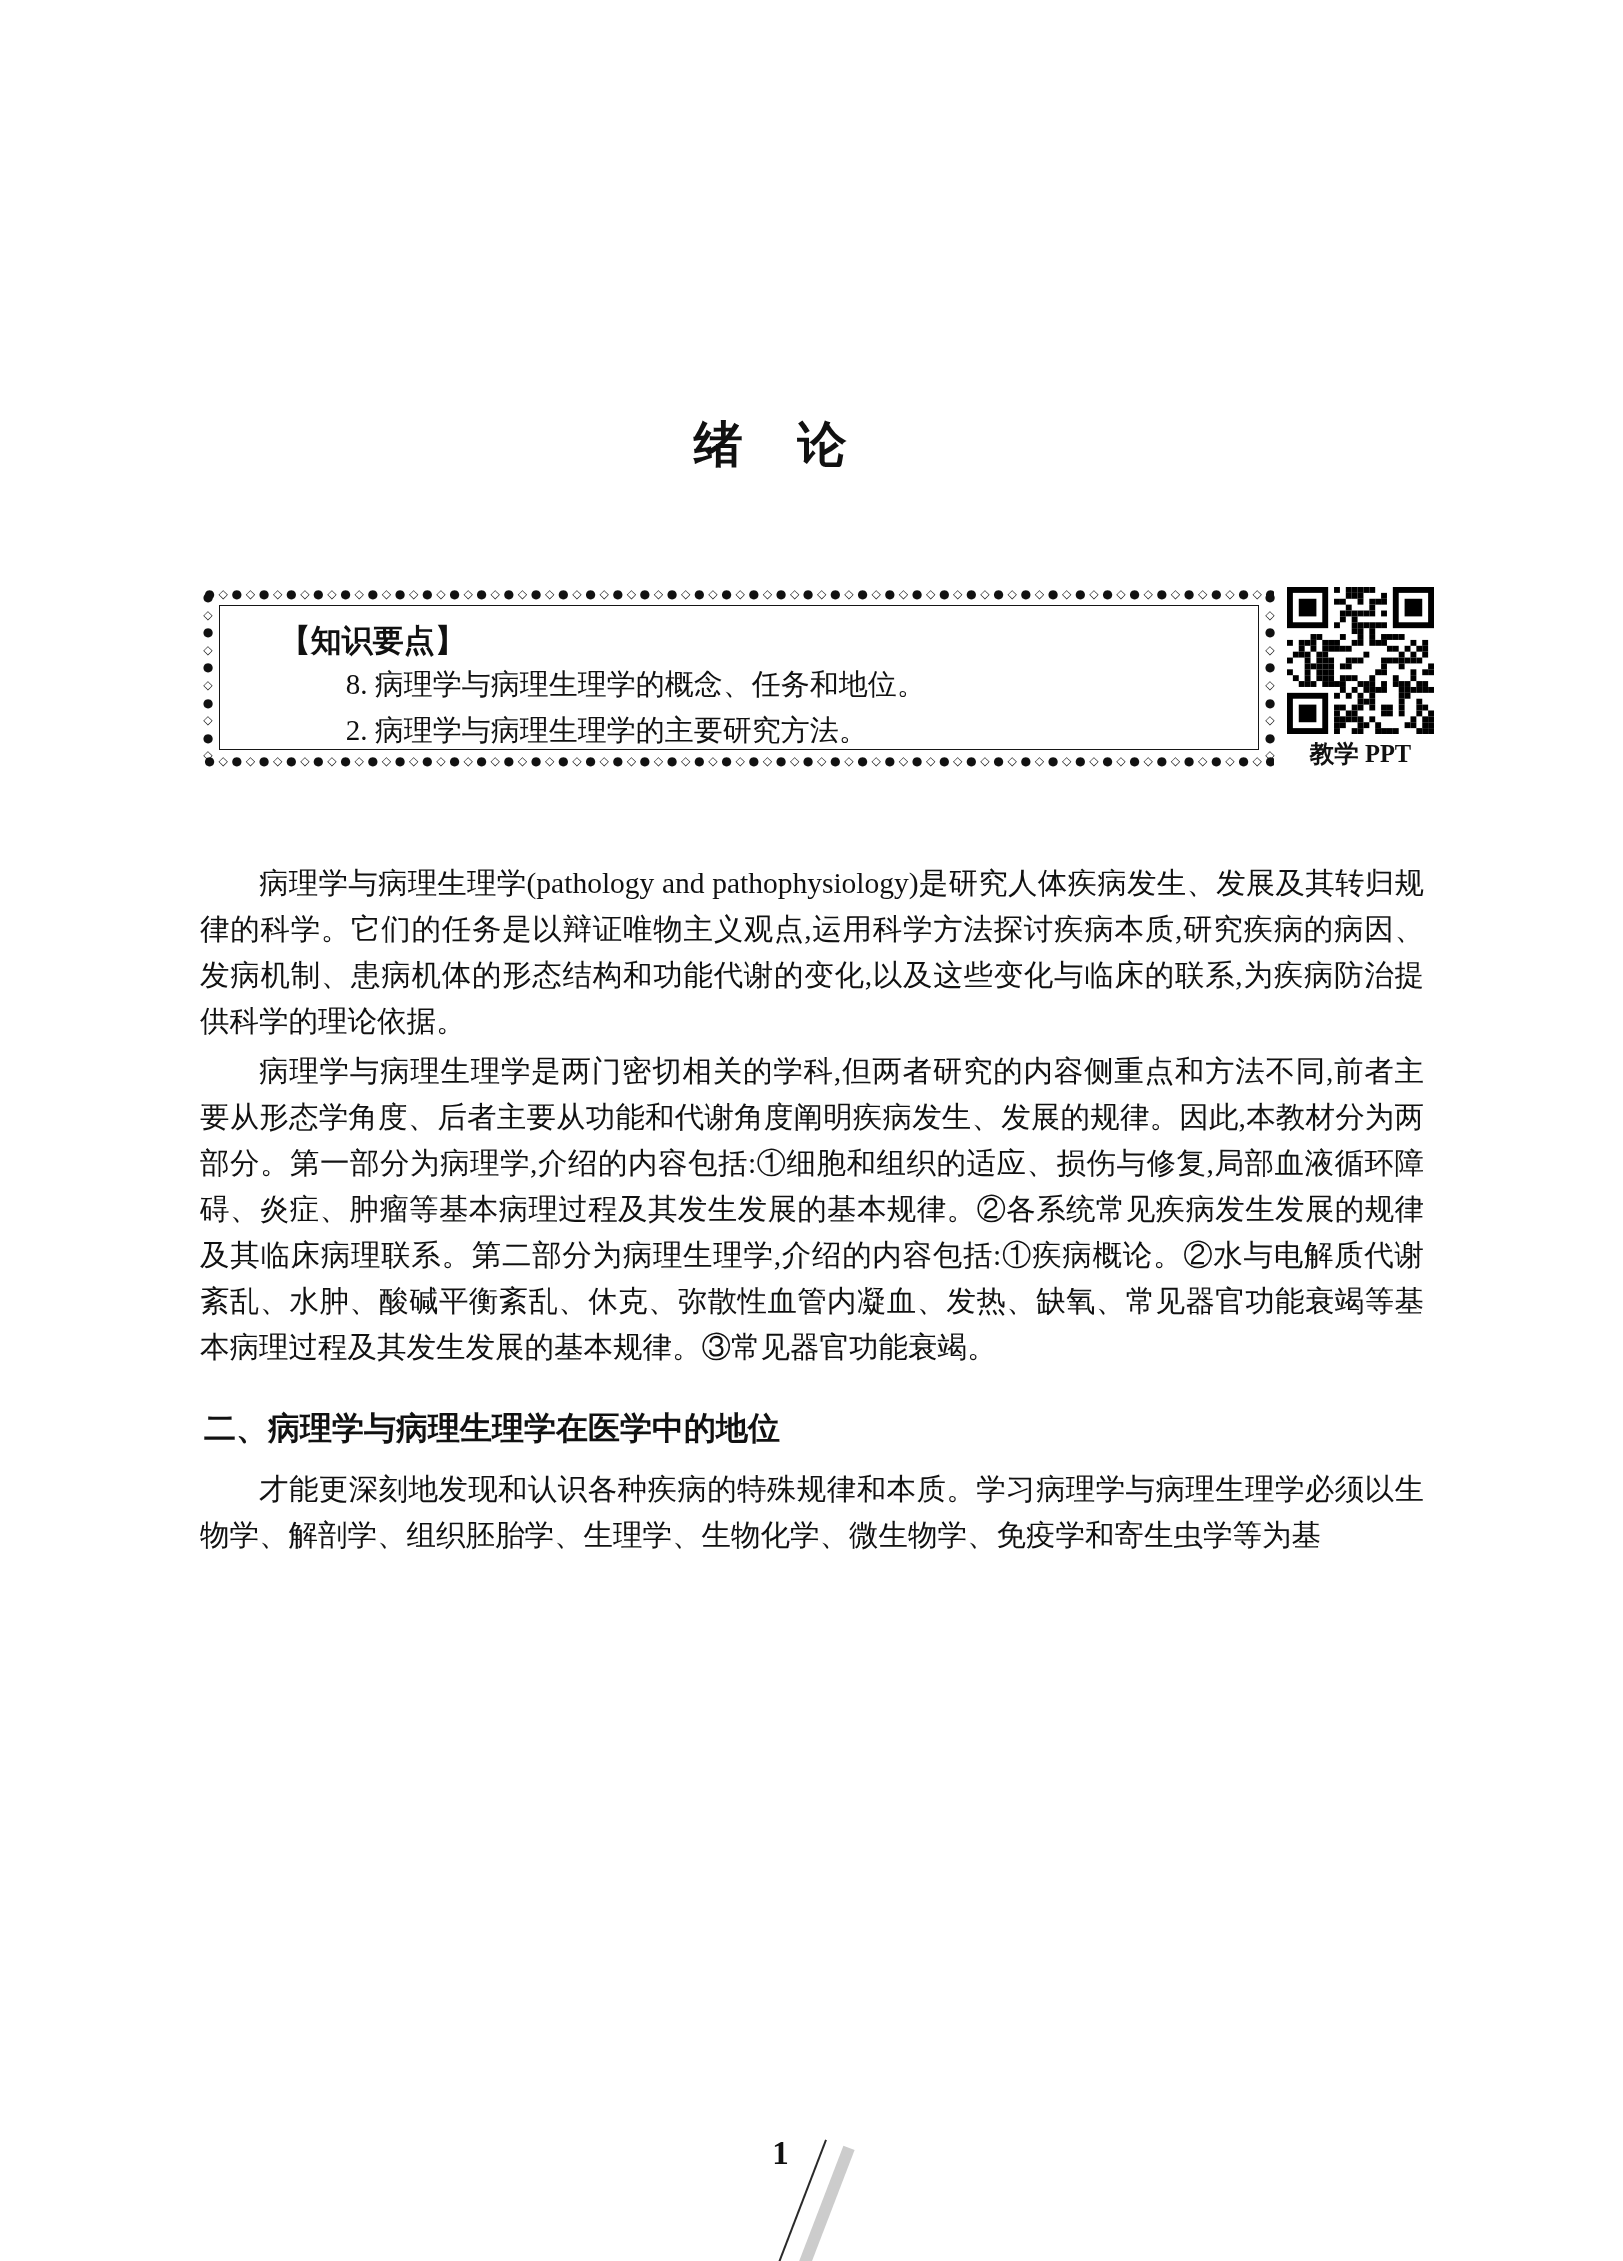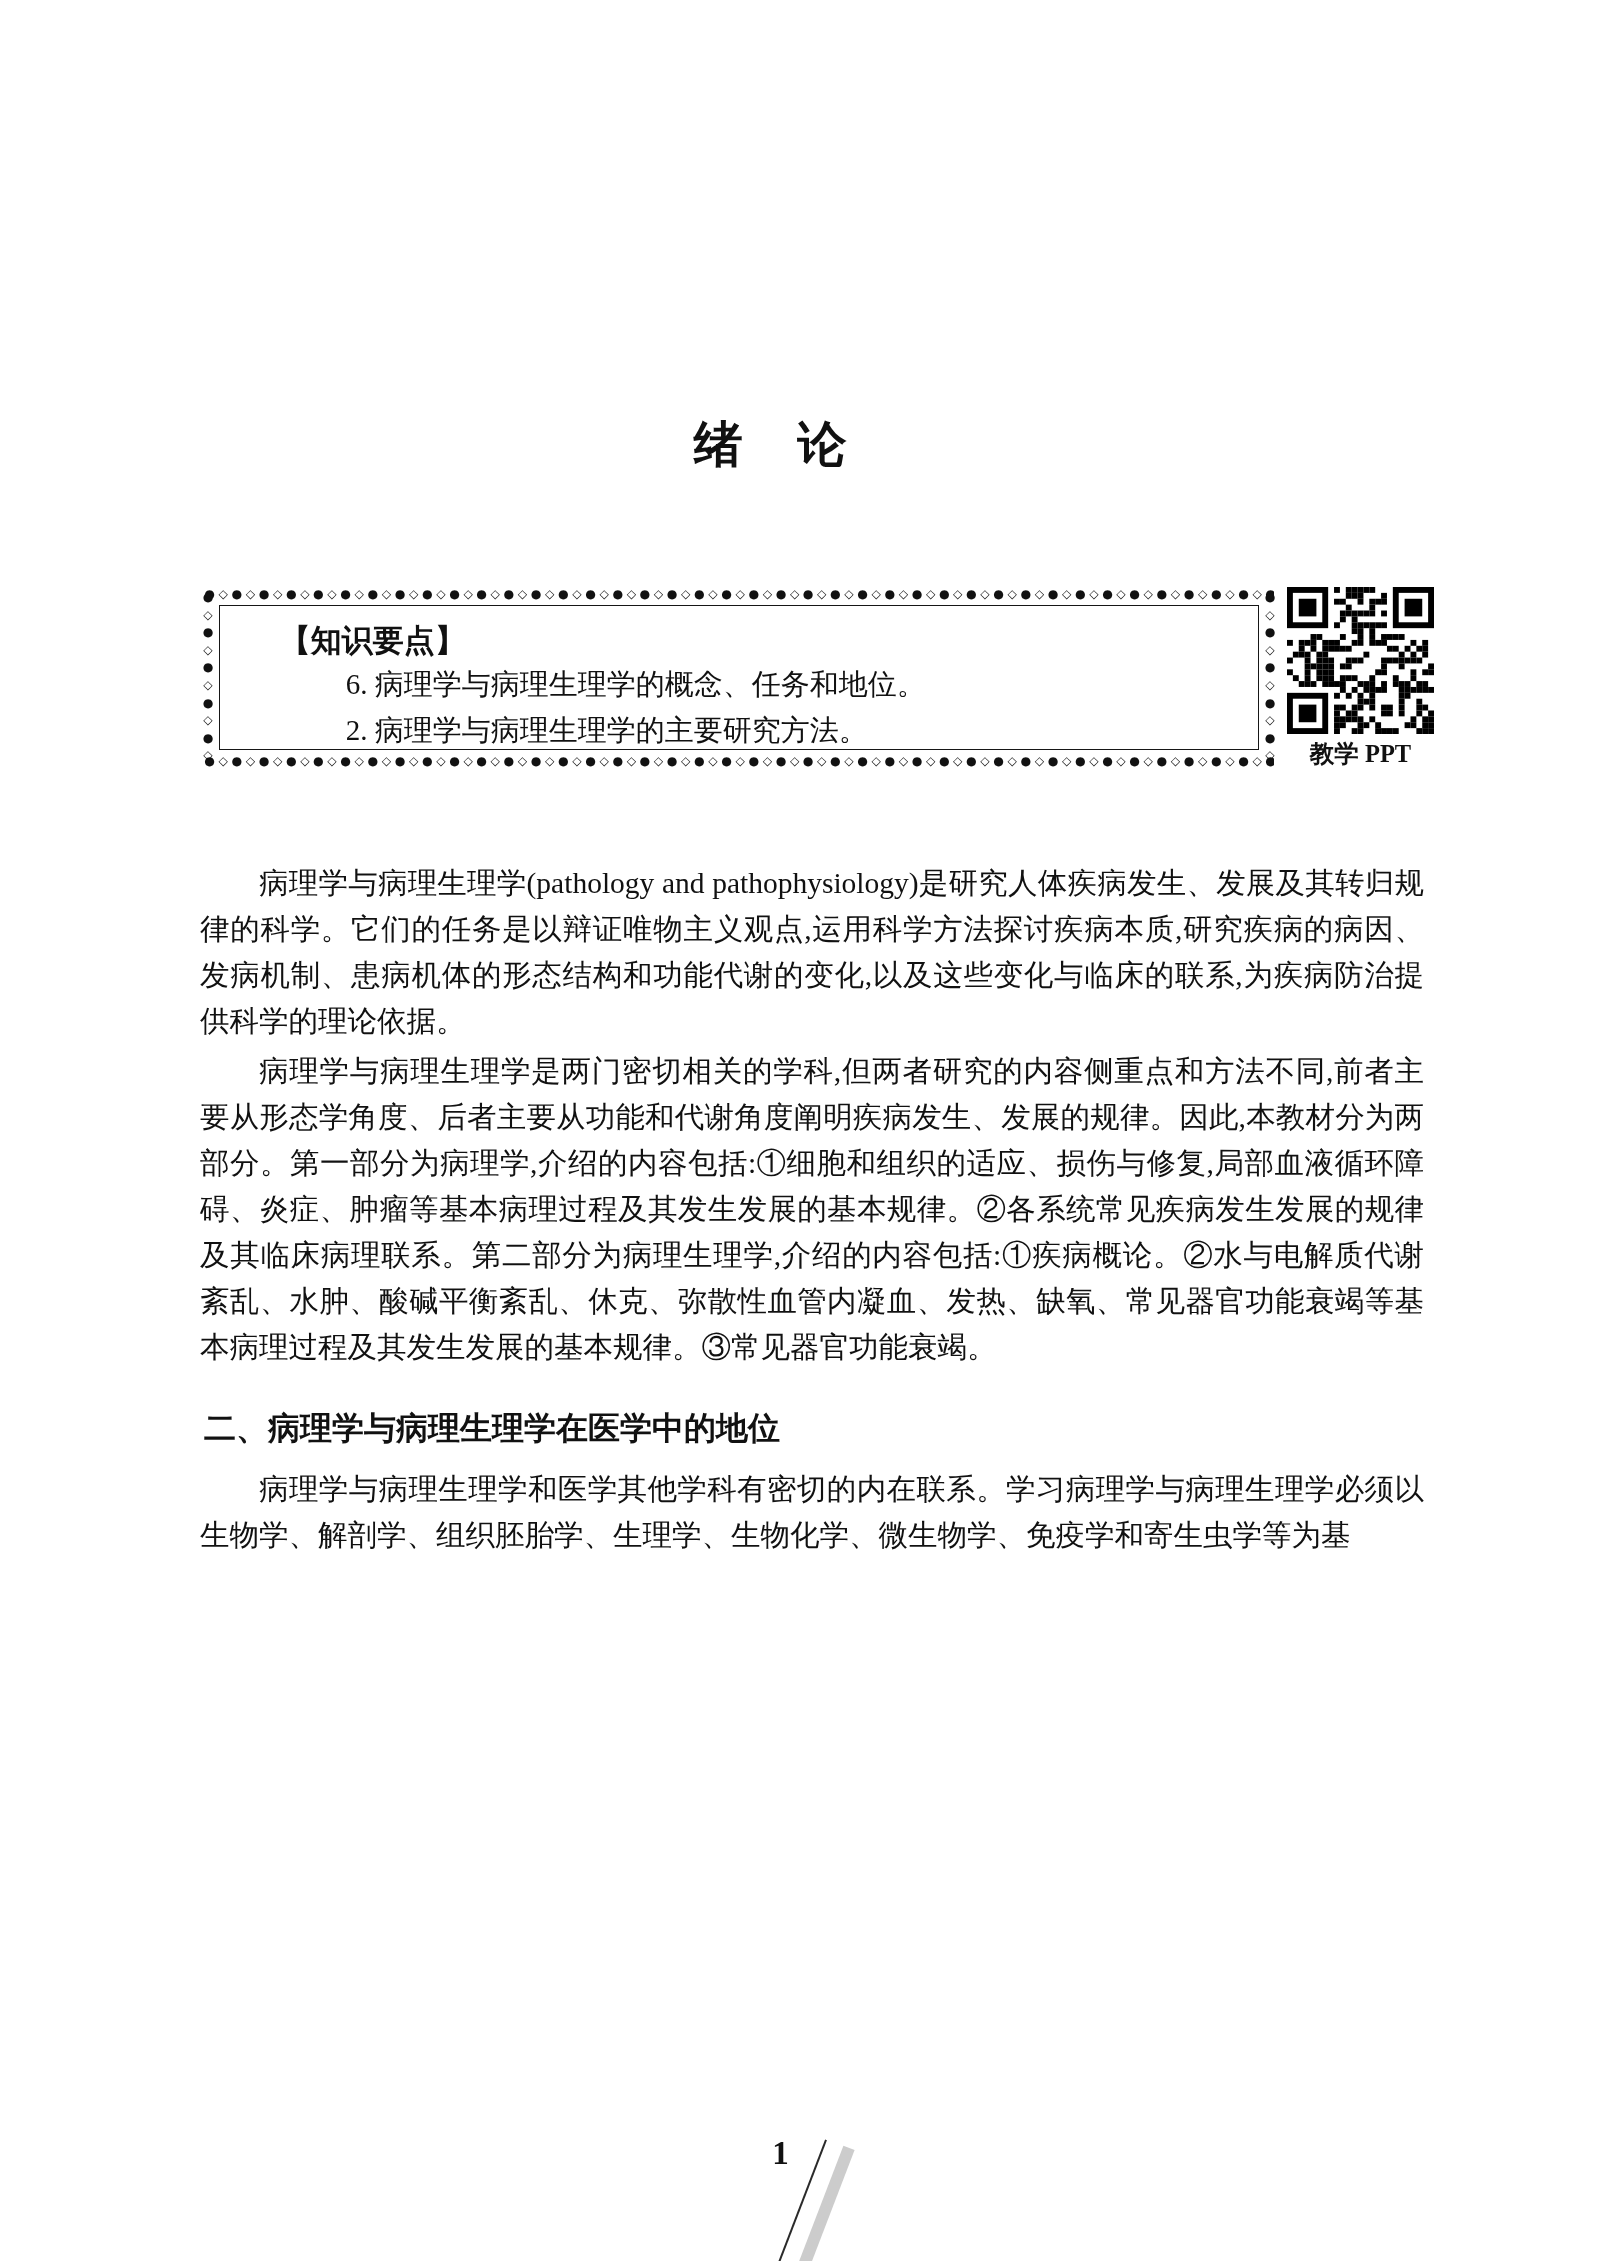--- a/index.html
+++ b/index.html
@@ -71,21 +71,21 @@
 
 <h1 class="chapter-title">绪　论</h1>
 
 <div class="kbox">
   <div class="kb-strip kb-top">●◇●◇●◇●◇●◇●◇●◇●◇●◇●◇●◇●◇●◇●◇●◇●◇●◇●◇●◇●◇●◇●◇●◇●◇●◇●◇●◇●◇●◇●◇●◇●◇●◇●◇●◇●◇●◇●◇●◇●◇</div>
   <div class="kb-strip kb-bot">●◇●◇●◇●◇●◇●◇●◇●◇●◇●◇●◇●◇●◇●◇●◇●◇●◇●◇●◇●◇●◇●◇●◇●◇●◇●◇●◇●◇●◇●◇●◇●◇●◇●◇●◇●◇●◇●◇●◇●◇</div>
   <div class="kb-strip kb-left">●◇●◇●◇●◇●◇●◇●◇●◇●◇●◇●◇●◇●◇●◇●◇●◇●◇●◇●◇●◇●◇●◇●◇●◇●◇●◇●◇●◇●◇●◇●◇●◇●◇●◇●◇●◇●◇●◇●◇●◇</div>
   <div class="kb-strip kb-right">●◇●◇●◇●◇●◇●◇●◇●◇●◇●◇●◇●◇●◇●◇●◇●◇●◇●◇●◇●◇●◇●◇●◇●◇●◇●◇●◇●◇●◇●◇●◇●◇●◇●◇●◇●◇●◇●◇●◇●◇</div>
   <div class="kb-inner">
     <div class="kb-heading">【知识要点】</div>
-    <div class="kb-item">6. 病理学与病理生理学的概念、任务和地位。</div>
+    <div class="kb-item">8. 病理学与病理生理学的概念、任务和地位。</div>
     <div class="kb-item">2. 病理学与病理生理学的主要研究方法。</div>
   </div>
 </div>
 
 <div class="qr-wrap">
   <svg id="qr" class="qr" viewBox="0 0 200 200" xmlns="http://www.w3.org/2000/svg">
       <rect x="64" y="0" width="8" height="8" fill="#000"></rect>
       <rect x="80" y="0" width="8" height="8" fill="#000"></rect>
       <rect x="88" y="0" width="8" height="8" fill="#000"></rect>
       <rect x="96" y="0" width="8" height="8" fill="#000"></rect>
@@ -307,19 +307,19 @@
       <rect x="8" y="152" width="40" height="40" fill="#fff"></rect>
       <rect x="16" y="160" width="24" height="24" fill="#000"></rect>
     </svg>
   <div class="qr-label">教学 PPT</div>
 </div>
 
 <div class="content">
   <p class="body-par">病理学与病理生理学(pathology and pathophysiology)是研究人体疾病发生、发展及其转归规律的科学。它们的任务是以辩证唯物主义观点,运用科学方法探讨疾病本质,研究疾病的病因、发病机制、患病机体的形态结构和功能代谢的变化,以及这些变化与临床的联系,为疾病防治提供科学的理论依据。</p>
   <p class="body-par">病理学与病理生理学是两门密切相关的学科,但两者研究的内容侧重点和方法不同,前者主要从形态学角度、后者主要从功能和代谢角度阐明疾病发生、发展的规律。因此,本教材分为两部分。第一部分为病理学,介绍的内容包括:①细胞和组织的适应、损伤与修复,局部血液循环障碍、炎症、肿瘤等基本病理过程及其发生发展的基本规律。②各系统常见疾病发生发展的规律及其临床病理联系。第二部分为病理生理学,介绍的内容包括:①疾病概论。②水与电解质代谢紊乱、水肿、酸碱平衡紊乱、休克、弥散性血管内凝血、发热、缺氧、常见器官功能衰竭等基本病理过程及其发生发展的基本规律。③常见器官功能衰竭。</p>
   <h2 class="sec-heading second">二、病理学与病理生理学在医学中的地位</h2>
-  <p class="body-par">病理学与病理生理学和医学其他学科有密切的内在联系。学习病理学与病理生理学必须以生物学、解剖学、组织胚胎学、生理学、生物化学、微生物学、免疫学和寄生虫学等为基</p>
+  <p class="body-par">才能更深刻地发现和认识各种疾病的特殊规律和本质。学习病理学与病理生理学必须以生物学、解剖学、组织胚胎学、生理学、生物化学、微生物学、免疫学和寄生虫学等为基</p>
 </div>
 
 <div class="page-number">1</div>
 <div class="slash slash-thin"></div>
 <div class="slash slash-thick"></div>
 
 
 </body></html>

